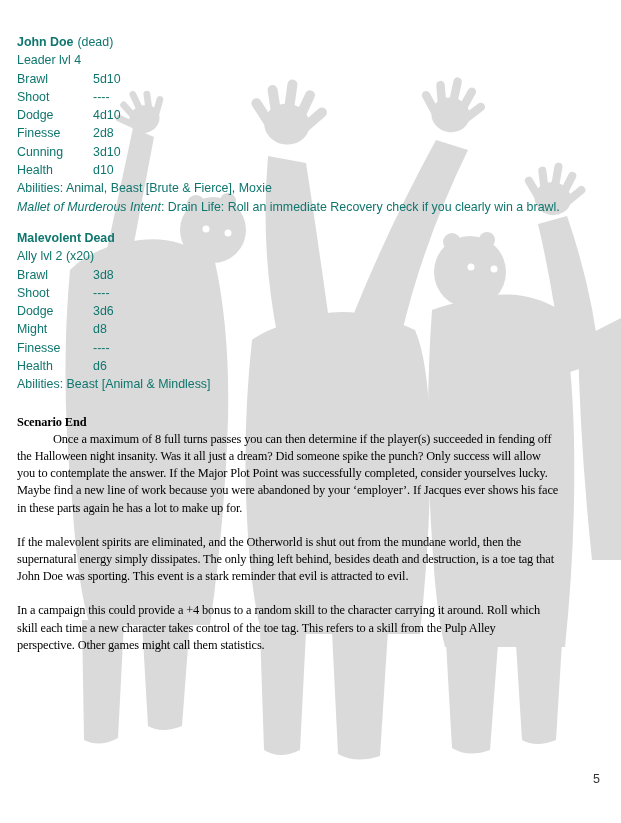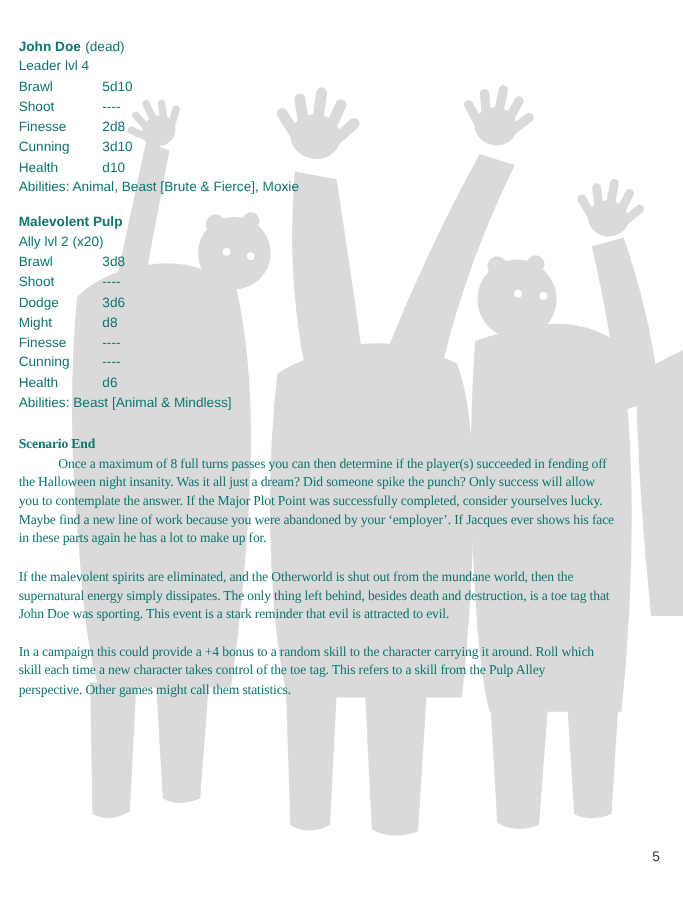--- a/index.html
+++ b/index.html
@@ -15,21 +15,21 @@
   }
   .content{
     position:absolute;left:17px;top:33px;width:600px;z-index:1;
   }
   .sans{
     font-family:"Liberation Sans",sans-serif;
     font-size:12.4px;line-height:18.3px;color:#0f766e;
   }
   .serif{
     font-family:"Liberation Serif",serif;
-    font-size:12.4px;line-height:17.2px;color:#0f766e;
+    font-size:12.4px;line-height:17.2px;color:#000000;
     letter-spacing:-0.15px;
   }
   .b{font-weight:bold;}
   .i{font-style:italic;}
   .stat-row span.stat-label{display:inline-block;width:76px;}
   .note{margin-top:18px;}
   .block2{margin-top:13px;}
   .section-first{margin-top:20px;}
   .section-next{margin-top:17px;}
   .para{white-space:pre;}
@@ -97,35 +97,36 @@
   </g>
 </svg>
 
 <div class="content">
 
   <div class="sans">
     <div><span class="b">John Doe</span><span class="suffix">(dead)</span></div>
     <div>Leader lvl 4</div>
     <div class="stat-row"><span class="stat-label">Brawl</span><span>5d10</span></div>
     <div class="stat-row"><span class="stat-label">Shoot</span><span>----</span></div>
+    <div class="stat-row"><span class="stat-label">Dodge</span><span>4d10</span></div>
     <div class="stat-row"><span class="stat-label">Finesse</span><span>2d8</span></div>
     <div class="stat-row"><span class="stat-label">Cunning</span><span>3d10</span></div>
     <div class="stat-row"><span class="stat-label">Health</span><span>d10</span></div>
     <div>Abilities: Animal, Beast [Brute &amp; Fierce], Moxie</div>
+    <div><span class="i">Mallet of Murderous Intent</span><span>: Drain Life: Roll an immediate Recovery check if you clearly win a brawl.</span></div>
   </div>
 
   <div class="sans block2">
-    <div class="b">Malevolent Pulp</div>
+    <div class="b">Malevolent Dead</div>
     <div>Ally lvl 2 (x20)</div>
     <div class="stat-row"><span class="stat-label">Brawl</span><span>3d8</span></div>
     <div class="stat-row"><span class="stat-label">Shoot</span><span>----</span></div>
     <div class="stat-row"><span class="stat-label">Dodge</span><span>3d6</span></div>
     <div class="stat-row"><span class="stat-label">Might</span><span>d8</span></div>
     <div class="stat-row"><span class="stat-label">Finesse</span><span>----</span></div>
-    <div class="stat-row"><span class="stat-label">Cunning</span><span>----</span></div>
     <div class="stat-row"><span class="stat-label">Health</span><span>d6</span></div>
     <div>Abilities: Beast [Animal &amp; Mindless]</div>
   </div>
 
   <div class="serif section-first">
     <div class="section-heading">Scenario End</div>
     <div class="para para-indent">Once a maximum of 8 full turns passes you can then determine if the player(s) succeeded in fending off
 the Halloween night insanity. Was it all just a dream? Did someone spike the punch? Only success will allow
 you to contemplate the answer. If the Major Plot Point was successfully completed, consider yourselves lucky.
 Maybe find a new line of work because you were abandoned by your ‘employer’. If Jacques ever shows his face

